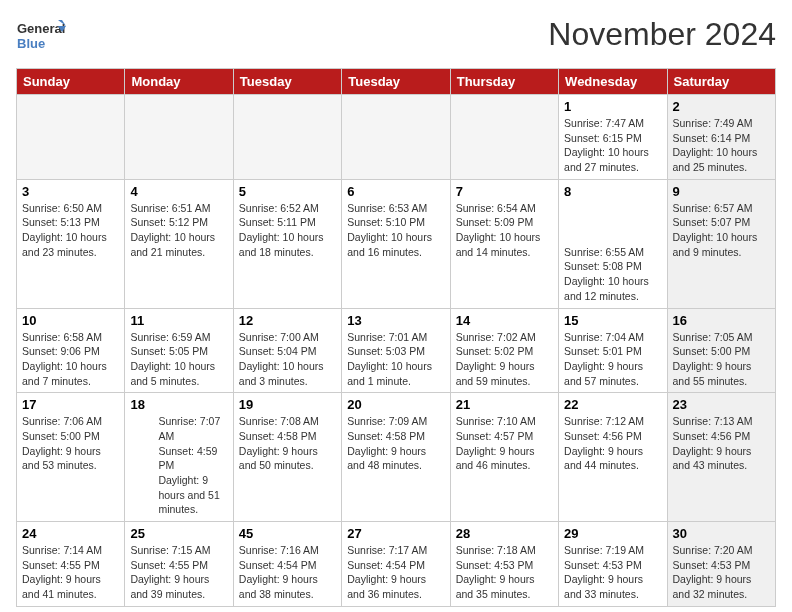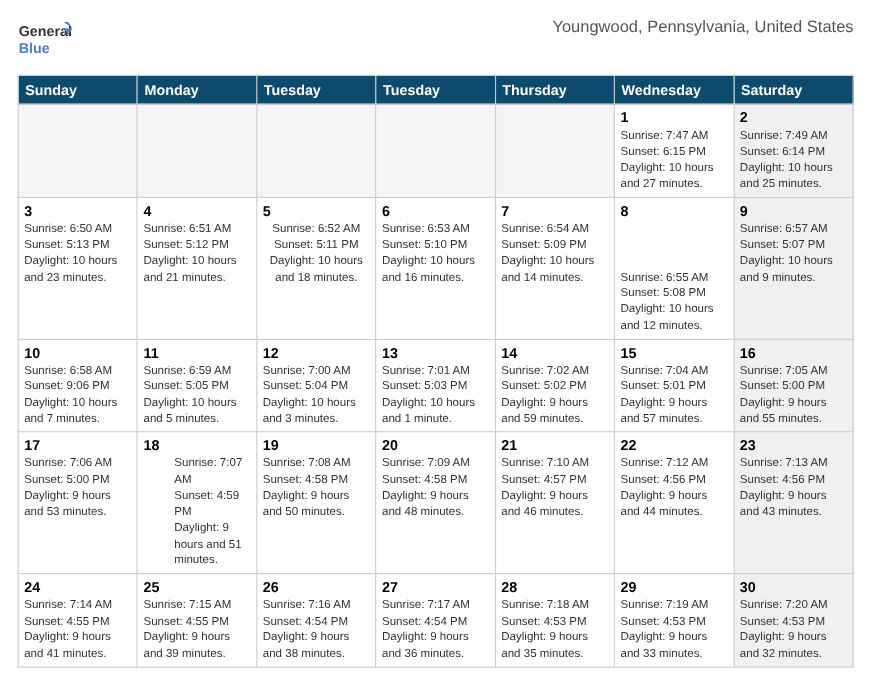--- a/index.html
+++ b/index.html
@@ -32,21 +32,21 @@
     .subtitle {
       font-size: 15px;
       color: #555;
     }
     .calendar {
       width: 100%;
       border-collapse: collapse;
       table-layout: fixed;
     }
     .calendar th {
-      background: #0c4a6e;
+      background: #b91c1c;
       color: #fff;
       text-align: left;
       padding: 5px 6px;
       font-size: 13px;
       border: 1px solid #ccc;
     }
     .calendar td {
       border: 1px solid #ccc;
       vertical-align: top;
       padding: 4px 5px;
@@ -78,21 +78,21 @@
   <div class="logo">
   <svg width="50" height="44" viewBox="0 0 50 44">
     <rect x="0" y="0" width="50" height="44" fill="white"></rect>
     <text x="1" y="17" font-size="13" font-weight="bold" font-family="Arial" fill="#333">General</text>
     <text x="1" y="32" font-size="13" font-weight="bold" font-family="Arial" fill="#4a7fc1">Blue</text>
     <polygon points="42,4 50,10 46,4" fill="#4a7fc1"></polygon>
     <polygon points="42,10 50,10 46,16" fill="#4a7fc1"></polygon>
   </svg>
 </div>
   <div class="title-area">
-    <div class="subtitle">Youngwood, Pennsylvania, United States</div>
+    <div class="month-title">November 2024</div>
   </div>
 </div>
 
 <table class="calendar">
   <thead>
     <tr id="weekday-header">
         <th>Sunday</th>
         <th>Monday</th>
         <th>Tuesday</th>
         <th>Tuesday</th>
@@ -129,21 +129,21 @@
 Daylight: 10 hours and 23 minutes.</div>
         </td>
         <td>
           <div class="day-number">4</div>
           <div class="day-info" style="white-space: pre-line;">Sunrise: 6:51 AM
 Sunset: 5:12 PM
 Daylight: 10 hours and 21 minutes.</div>
         </td>
         <td>
           <div class="day-number">5</div>
-          <div class="day-info" style="white-space: pre-line; text-align: center;">Sunrise: 6:52 AM
+          <div class="day-info" style="white-space: pre-line;">Sunrise: 6:52 AM
 Sunset: 5:11 PM
 Daylight: 10 hours and 18 minutes.</div>
         </td>
         <td>
           <div class="day-number">6</div>
           <div class="day-info" style="white-space: pre-line;">Sunrise: 6:53 AM
 Sunset: 5:10 PM
 Daylight: 10 hours and 16 minutes.</div>
         </td>
         <td>
@@ -260,21 +260,21 @@
 Sunset: 4:55 PM
 Daylight: 9 hours and 41 minutes.</div>
         </td>
         <td>
           <div class="day-number">25</div>
           <div class="day-info" style="white-space: pre-line;">Sunrise: 7:15 AM
 Sunset: 4:55 PM
 Daylight: 9 hours and 39 minutes.</div>
         </td>
         <td>
-          <div class="day-number">26</div>
+          <div class="day-number">45</div>
           <div class="day-info" style="white-space: pre-line;">Sunrise: 7:16 AM
 Sunset: 4:54 PM
 Daylight: 9 hours and 38 minutes.</div>
         </td>
         <td>
           <div class="day-number">27</div>
           <div class="day-info" style="white-space: pre-line;">Sunrise: 7:17 AM
 Sunset: 4:54 PM
 Daylight: 9 hours and 36 minutes.</div>
         </td>

